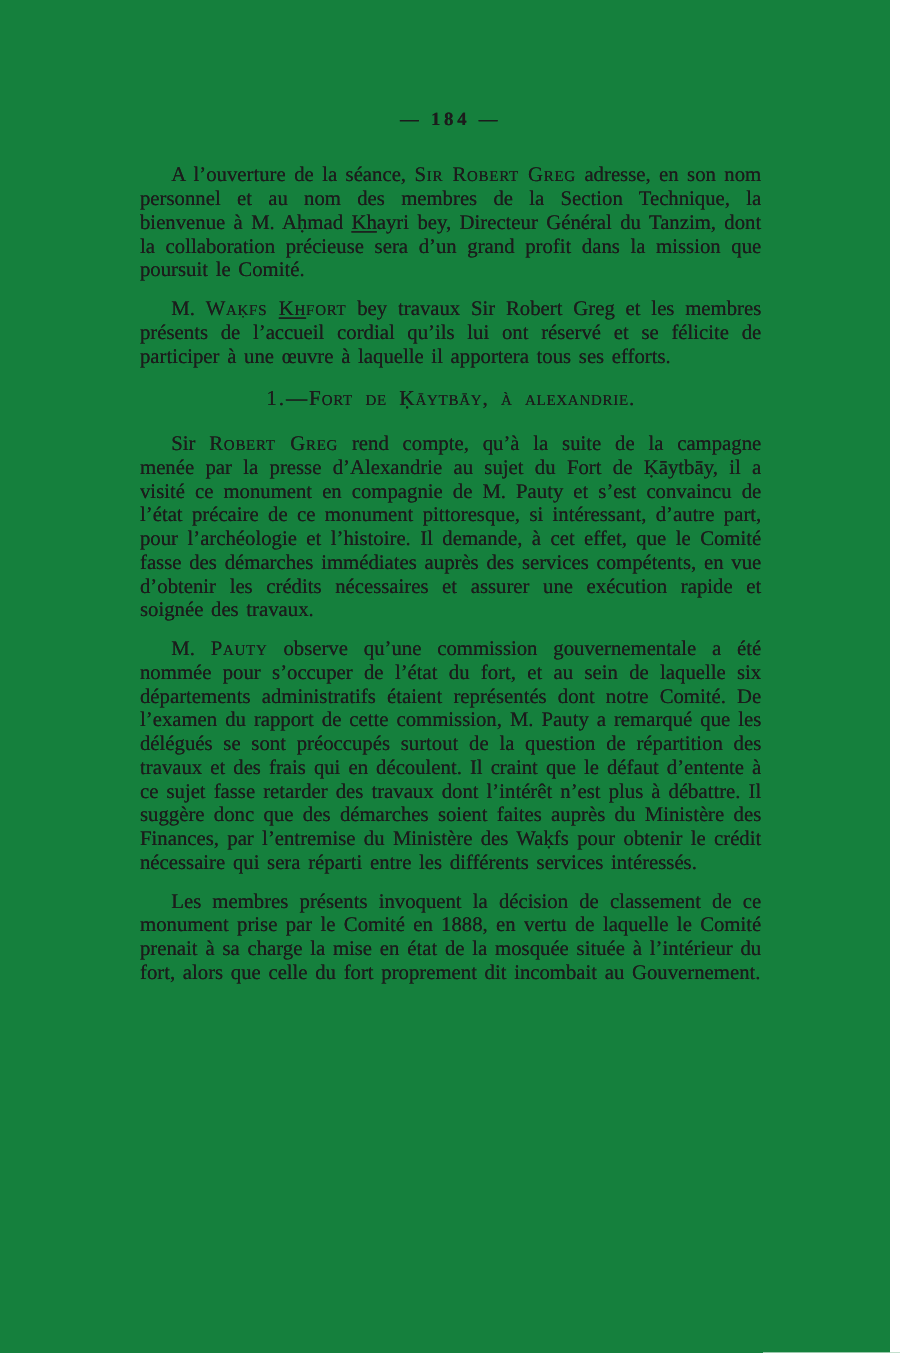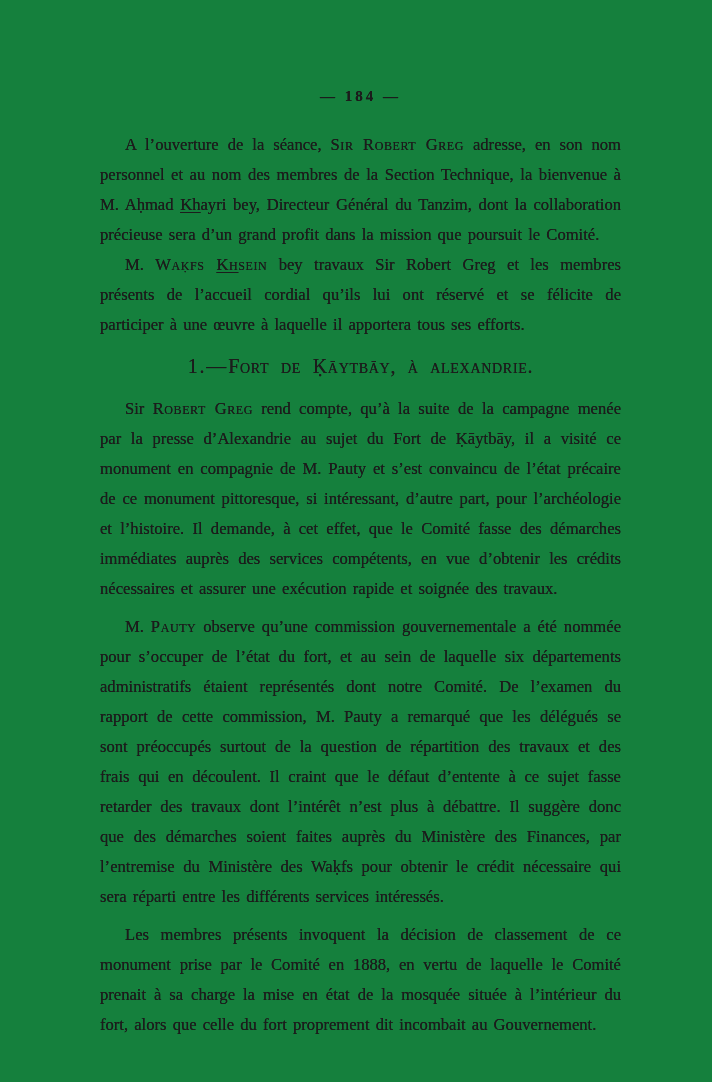--- a/index.html
+++ b/index.html
@@ -21,29 +21,29 @@
   }
   .page-number {
     text-align: center;
     font-weight: bold;
     font-size: 15px;
     letter-spacing: 3px;
     margin: 0 0 25px 0;
   }
   p.body-para {
     font-size: 16.6px;
-    line-height: 30px;
+    line-height: 19px;
     text-align: justify;
     text-indent: 25px;
-    margin: 0;
+    margin: 12px;
     word-spacing: 0.12em;
   }
   p.m8 { margin-top: 8px; }
   h2.section-heading {
-    font-size: 20px;
+    font-size: 17px;
     font-weight: normal;
     text-align: center;
     margin: 15px 0 16px 0;
     letter-spacing: 0.09em;
     word-spacing: 0.3em;
   }
   .sc { font-variant: small-caps; letter-spacing: 0.035em; }
   .ul {
     text-decoration: underline;
     text-decoration-thickness: 1px;
@@ -52,21 +52,21 @@
 </style>
 </head>
 <body>
 
 <div class="page">
   <div class="content">
     <div class="page-number">— 184 —</div>
 
     <p class="body-para"><span>A l’ouverture de la séance, </span><span class="sc">Sir Robert Greg</span><span> adresse, en son nom personnel et au nom des membres de la Section Technique, la bienvenue à M. Aḥmad </span><span class="ul">Kh</span><span>ayri bey, Directeur Général du Tanzim, dont la collaboration précieuse sera d’un grand profit dans la mission que poursuit le Comité.</span></p>
 
-    <p class="body-para"><span>M. </span><span class="sc">Waḳfs </span><span class="sc ul">Kh</span><span class="sc">sein</span><span> bey travaux Sir Robert Greg et les membres présents de l’accueil cordial qu’ils lui ont réservé et se félicite de participer à une œuvre à laquelle il apportera tous ses efforts.</span></p>
+    <p class="body-para"><span>M. </span><span class="sc">Waḳfs </span><span class="sc ul">Kh</span><span class="sc">fort</span><span> bey travaux Sir Robert Greg et les membres présents de l’accueil cordial qu’ils lui ont réservé et se félicite de participer à une œuvre à laquelle il apportera tous ses efforts.</span></p>
 
     <h2 class="section-heading"><span>1.—</span><span class="sc">Fort de Ḳāytbāy, à alexandrie.</span></h2>
 
     <p class="body-para"><span>Sir </span><span class="sc">Robert Greg</span><span> rend compte, qu’à la suite de la campagne menée par la presse d’Alexandrie au sujet du Fort de Ḳāytbāy, il a visité ce monument en compagnie de M. Pauty et s’est convaincu de l’état précaire de ce monument pittoresque, si intéressant, d’autre part, pour l’archéologie et l’histoire.  Il demande, à cet effet, que le Comité fasse des démarches immédiates auprès des services compétents, en vue d’obtenir les crédits nécessaires et assurer une exécution rapide et soignée des travaux.</span></p>
 
     <p class="body-para m8"><span>M. </span><span class="sc">Pauty</span><span> observe qu’une commission gouvernementale a été nommée pour s’occuper de l’état du fort, et au sein de laquelle six départements administratifs étaient représentés dont notre Comité.  De l’examen du rapport de cette commission, M. Pauty a remarqué que les délégués se sont préoccupés surtout de la question de répartition des travaux et des frais qui en découlent.  Il craint que le défaut d’entente à ce sujet fasse retarder des travaux dont l’intérêt n’est plus à débattre.  Il suggère donc que des démarches soient faites auprès du Ministère des Finances, par l’entremise du Ministère des Waḳfs pour obtenir le crédit nécessaire qui sera réparti entre les différents services intéressés.</span></p>
 
     <p class="body-para m8"><span>Les membres présents invoquent la décision de classement de ce monument prise par le Comité en 1888, en vertu de laquelle le Comité prenait à sa charge la mise en état de la mosquée située à l’intérieur du fort, alors que celle du fort proprement dit incombait au Gouvernement.</span></p>
   </div>
 </div>

